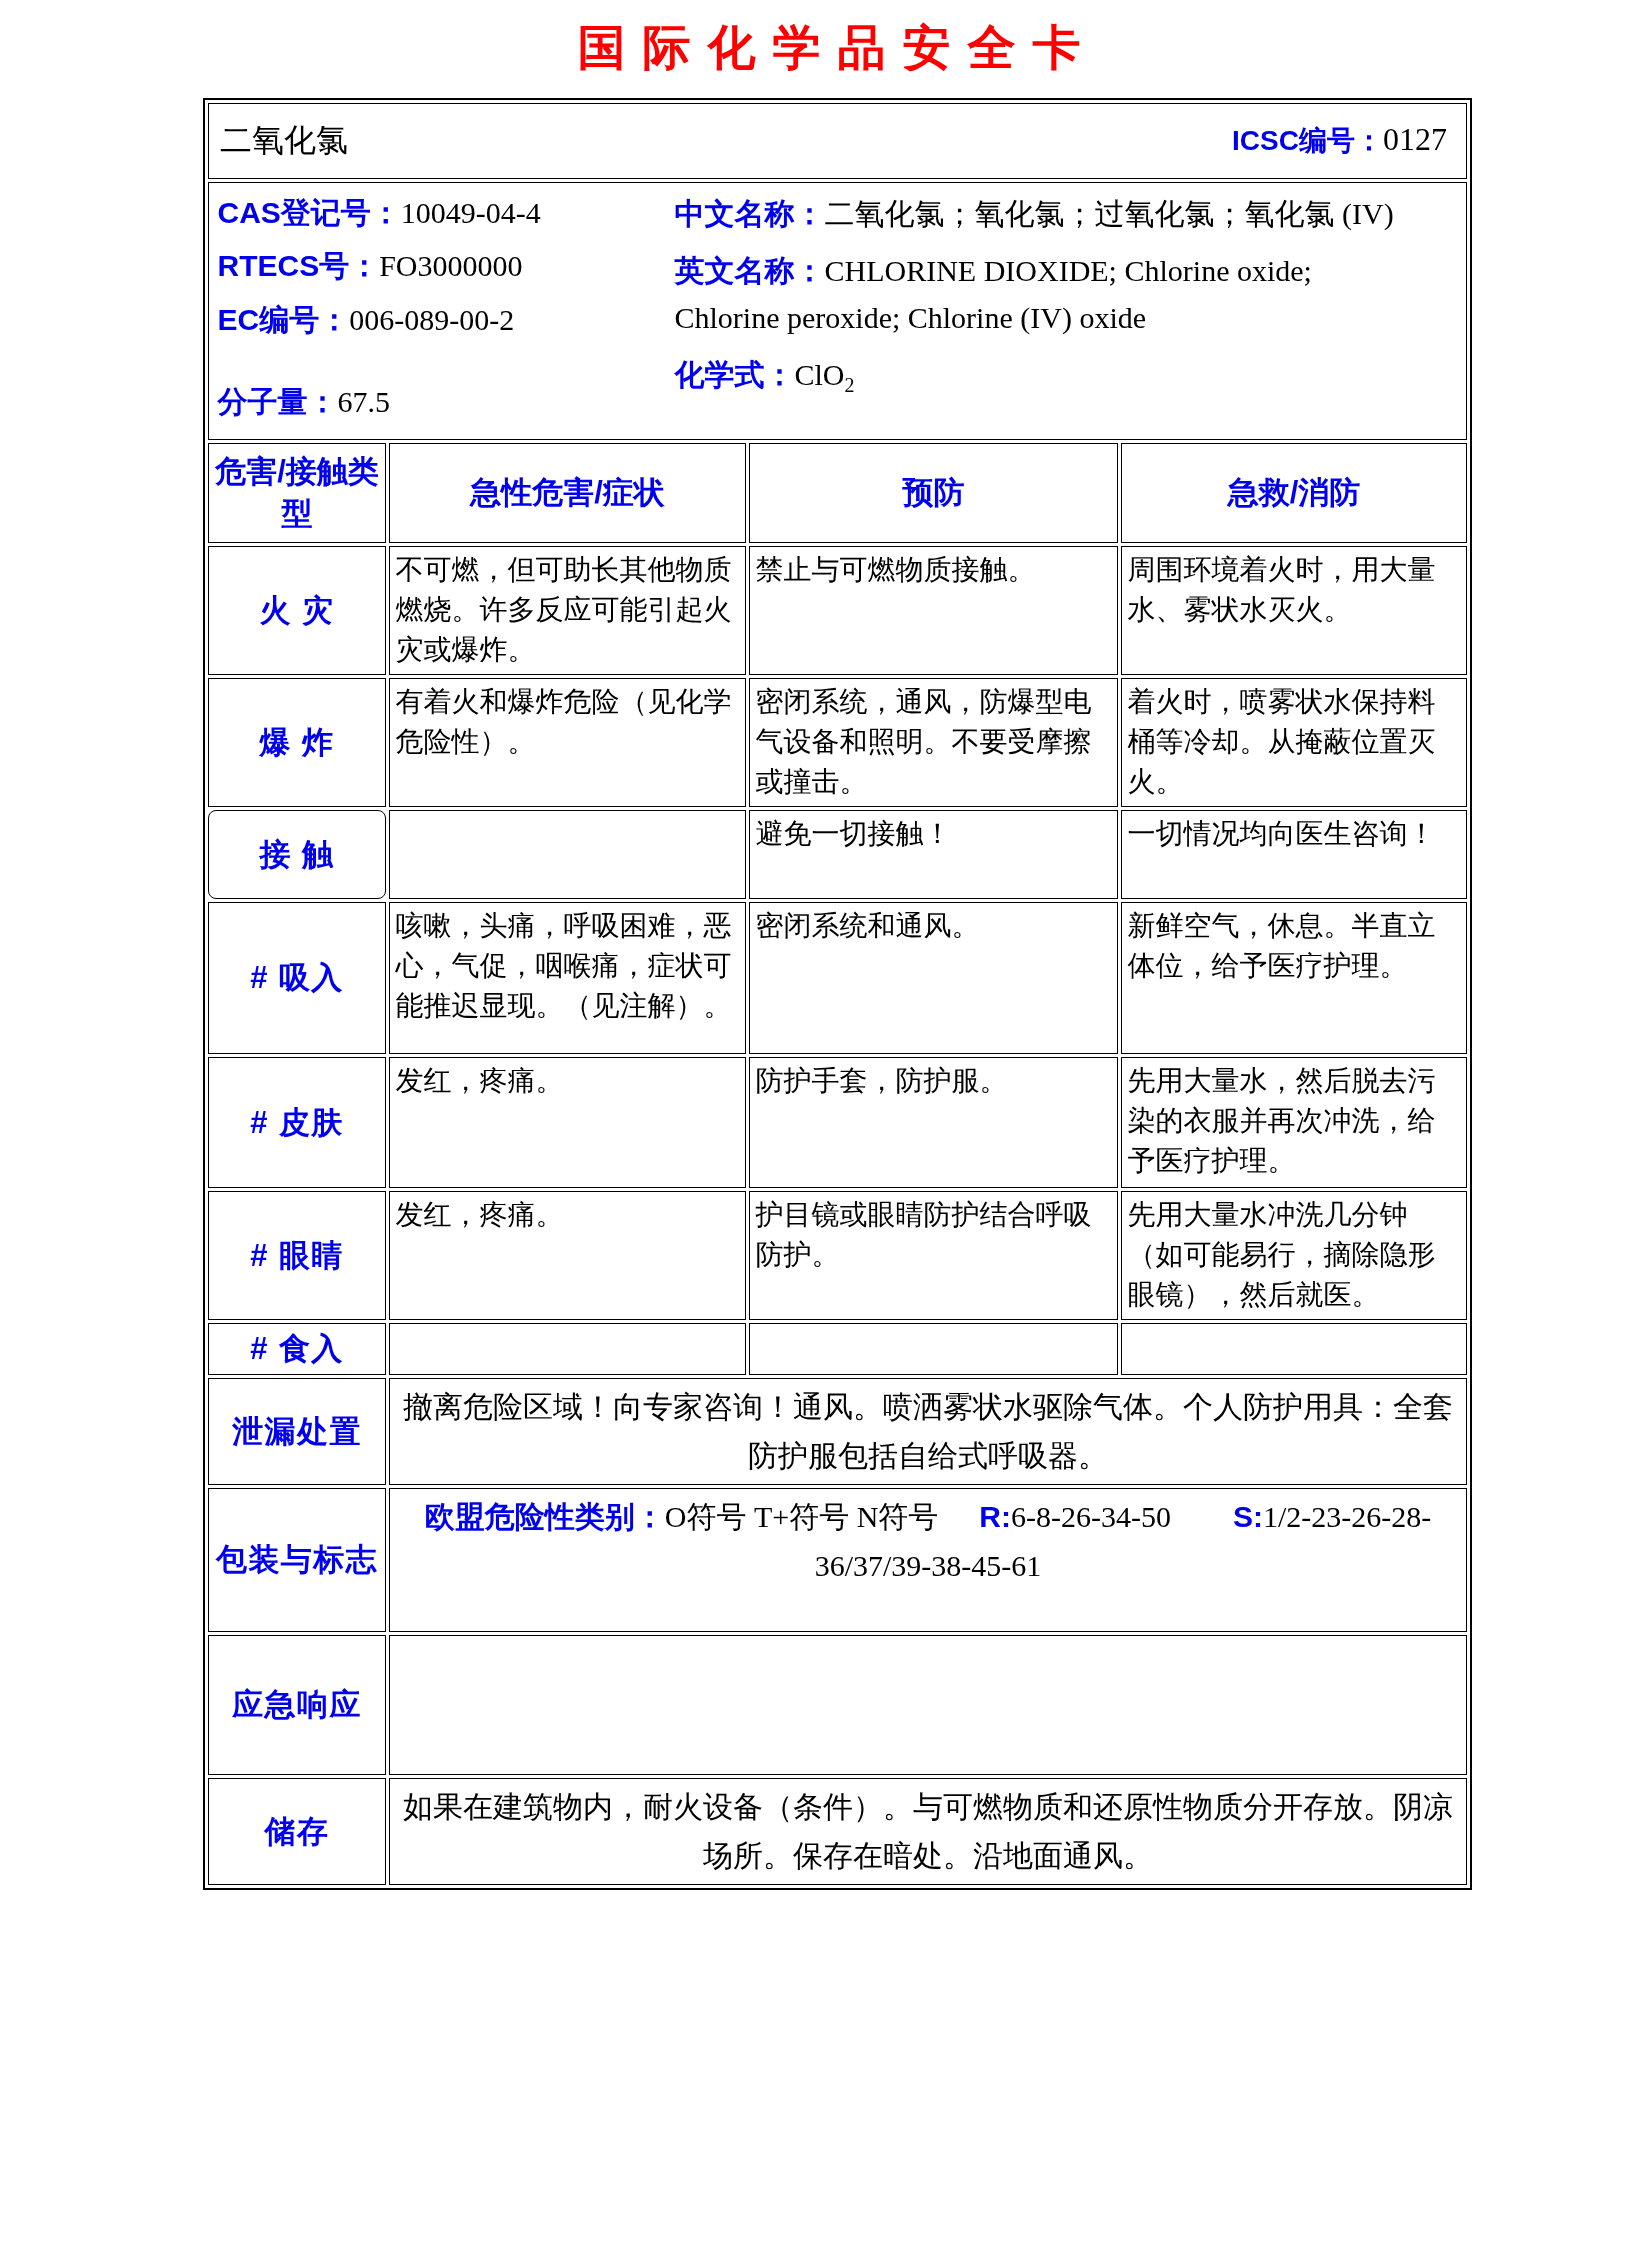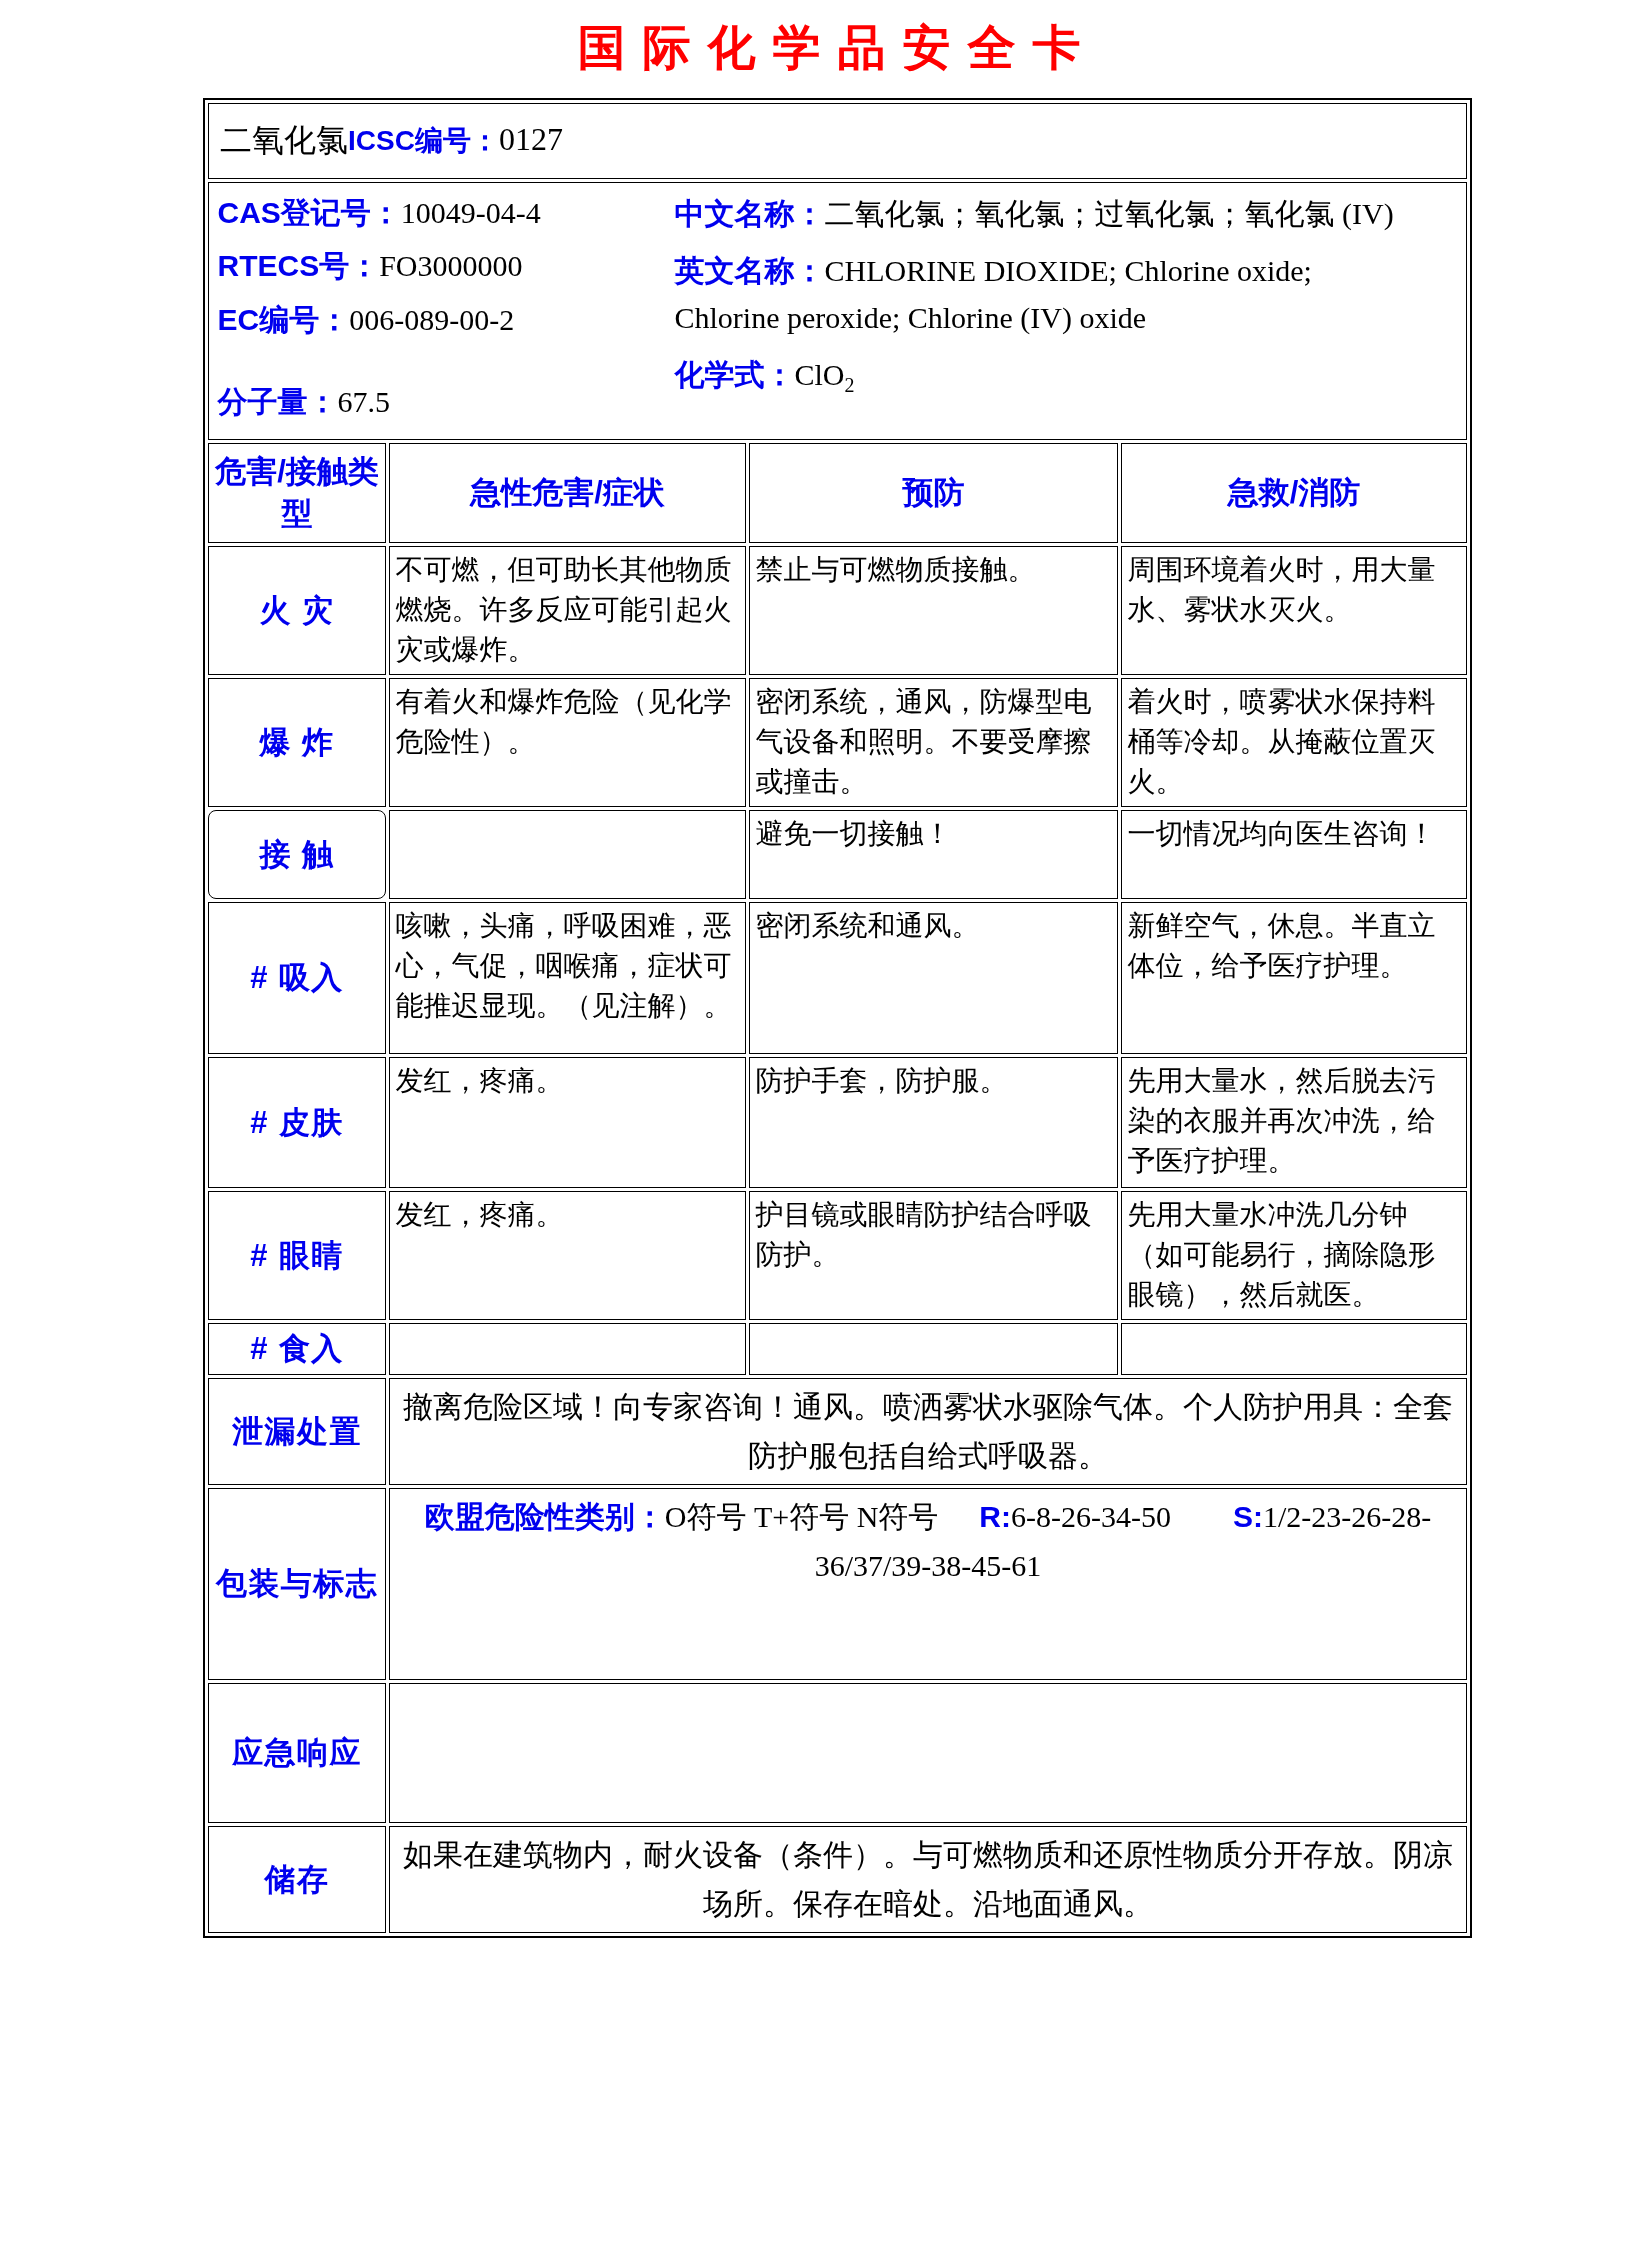--- a/index.html
+++ b/index.html
@@ -43,21 +43,21 @@
 
   .blue-label {
     color: #0000ee;
     font-weight: bold;
     font-family: "Liberation Sans", "DejaVu Sans", sans-serif;
   }
 
   
   .rowa-cell { height: 76px; vertical-align: middle; }
   .rowa-flex {
-    display: flex; align-items: center;
+    display: flex; justify-content: space-between; align-items: center;
     padding: 0 18px 0 10px;
   }
   .substance-name { font-size: 32px; }
   .icsc-no-label { font-size: 28px; margin-top: 20px; }
   .icsc-no-value { font-size: 32px; font-family: "Liberation Serif", "DejaVu Serif", serif; }
 
   
   .rowb-cell { height: 227px; padding: 7px 8.5px; }
   .id-wrap { display: flex; }
   .id-left { width: 457px; flex: none; }
@@ -90,21 +90,21 @@
     text-align: left;
   }
   .h-fire      { height: 119px; margin-left: 34px; }
   .h-explosion { height: 126px; }
   .h-contact   { height: 89px; border-radius: 8px; }
   .h-inhale    { height: 152px; }
   .h-skin      { height: 131px; }
   .h-eyes      { height: 100px; }
   .h-ingest    { height: 52px; }
   .h-spill     { height: 95px; }
-  .h-pack      { height: 192px; }
+  .h-pack      { height: 144px; }
   .h-emergency { height: 140px; }
   .h-storage   { height: 106px; }
 
   
   .full-cell {
     font-size: 30px; line-height: 49px;
     padding: 2.8px 7px 4.2px 7px;
     text-align: center;
   }
   .full-cell .blue-label { font-size: 30px; }

